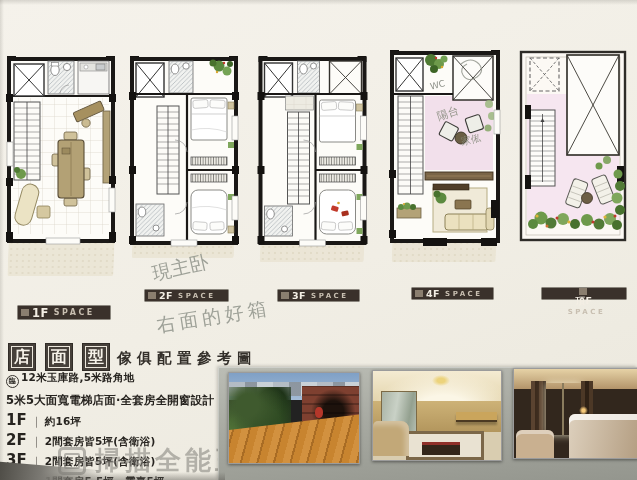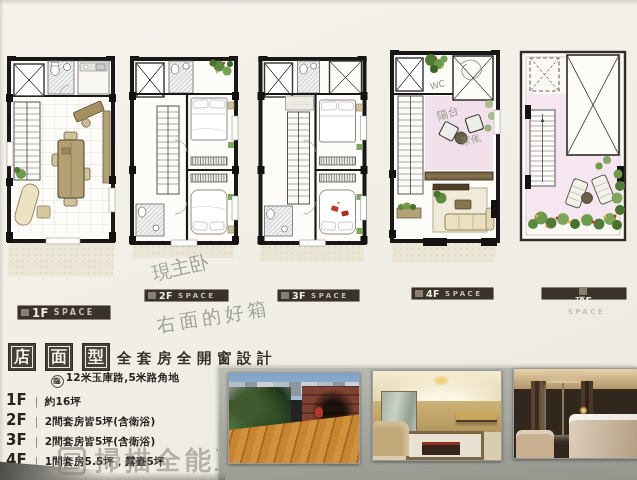--- a/index.html
+++ b/index.html
@@ -32,21 +32,21 @@
   .titlebox{position:absolute;left:8px;top:343px;display:flex;gap:9px;z-index:1;}
   .tbox{width:26px;height:26px;background:#46403a;border:1px solid #312c27;
     box-shadow:inset 0 0 0 2px #46403a,inset 0 0 0 3px #ece7dc;
     display:flex;align-items:center;justify-content:center;
     color:#f6f2e9;font:700 16px "DejaVu Serif",serif;}
   .subtitle{position:absolute;left:117px;top:349px;font:800 14.5px "DejaVu Serif",serif;
     letter-spacing:5.5px;color:#332f2a;z-index:1;}
 
   
   .specs{position:absolute;left:6px;top:371px;width:218px;color:#26231f;z-index:1;}
-  .road{font:700 10.5px "DejaVu Sans",sans-serif;letter-spacing:.3px;text-align:center;}
+  .road{font:700 10.5px "DejaVu Sans",sans-serif;letter-spacing:.3px;}
   .circ{display:inline-flex;width:11px;height:11px;border:1px solid #3a3631;border-radius:50%;
     font-size:7px;line-height:9px;align-items:center;justify-content:center;
     margin-right:2px;vertical-align:-2px;}
   .design{font:700 11.5px "DejaVu Sans",sans-serif;margin-top:5px;letter-spacing:.2px;}
   .frow{display:flex;align-items:baseline;height:20px;margin-top:0;}
   .fcode{font:800 15px "DejaVu Sans",sans-serif;width:25px;flex:0 0 auto;}
   .fsep{color:#6b6660;margin:0 3px 0 0;font-size:11px;}
   .fdesc{font:600 10.5px "DejaVu Sans",sans-serif;letter-spacing:.2px;}
 
   
@@ -531,26 +531,27 @@
   <div class="hw" style="left:156px;top:304px;font-size:19px;letter-spacing:4px;transform:rotate(-9deg);">右面的好箱</div>
   <div class="hw" style="left:430px;top:80px;font-size:9px;transform:rotate(-14deg);color:#7d8178;">WC</div>
   <div class="hw" style="left:437px;top:106px;font-size:11px;transform:rotate(-18deg);color:#838879;">陽台</div>
   <div class="hw" style="left:461px;top:133px;font-size:10px;transform:rotate(-12deg);color:#838879;">家俬</div>
 
   <div class="titlebox">
     <div class="tbox">店</div>
     <div class="tbox">面</div>
     <div class="tbox">型</div>
   </div>
-  <div class="subtitle">全套房全開窗設計</div>
+  <div class="subtitle">傢俱配置參考圖</div>
 
   <div class="specs">
     <div class="road">
       <span class="circ">臨</span><span>12米玉庫路,5米路角地</span>
     </div>
+    <div class="design">5米5大面寬電梯店面·全套房全開窗設計</div>
     <div style="margin-top:3px;">
       <div class="frow">
         <span class="fcode">1F</span>
         <span class="fsep">｜</span>
         <span class="fdesc">約16坪</span>
       </div>
       <div class="frow">
         <span class="fcode">2F</span>
         <span class="fsep">｜</span>
         <span class="fdesc">2間套房皆5坪(含衛浴)</span>

